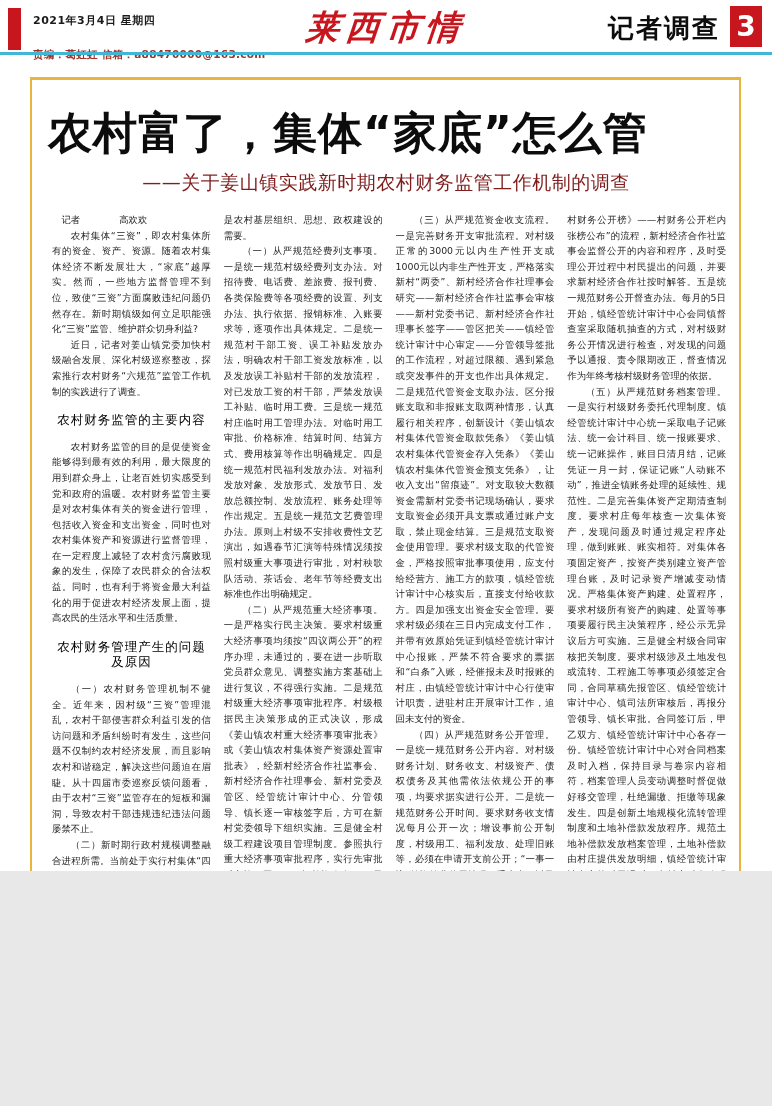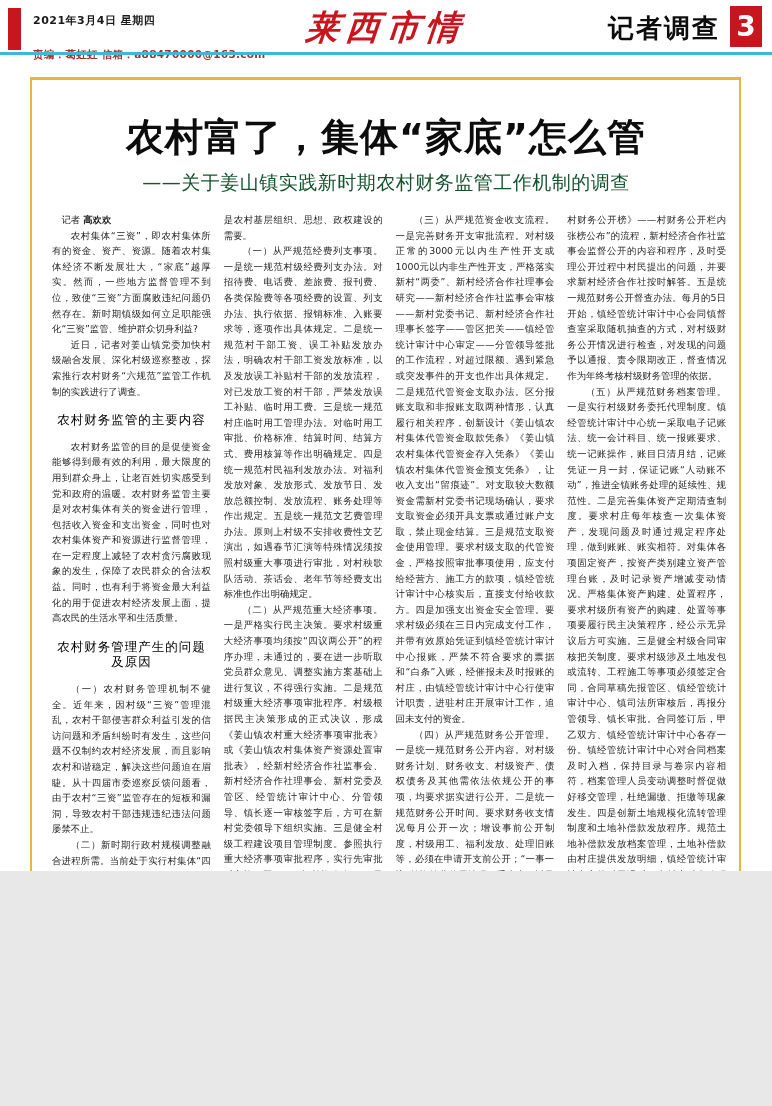--- a/index.html
+++ b/index.html
@@ -16,31 +16,31 @@
   .section-label{position:absolute;right:52px;top:11px;font-size:26px;font-weight:900;
                  color:#0d0d0d;letter-spacing:2px;}
   .page-number{position:absolute;right:10px;top:6px;width:32px;height:41px;background:var(--accent-red);
                color:#ffffff;font-size:28px;font-weight:bold;display:flex;align-items:center;
                justify-content:center;}
   .cyan-rule{position:absolute;left:0;top:52px;width:772px;height:3px;background:var(--cyan-rule);}
   
   .gold-frame{position:absolute;left:30px;top:77px;width:711px;height:1014px;box-sizing:border-box;
               border-top:3px solid var(--gold-rule);border-left:2px solid var(--gold-rule);
               border-right:2px solid var(--gold-rule);border-bottom:8px solid var(--gold-rule);}
-  .title{position:absolute;left:40px;right:40px;top:96px;margin:16px;text-align:center;
-         font-size:38px;font-weight:900;color:#0c0c0c;letter-spacing:1px;white-space:nowrap;}
+  .title{position:absolute;left:40px;right:40px;top:96px;margin:8px;
+         font-size:44px;font-weight:900;color:#0c0c0c;letter-spacing:1px;white-space:nowrap;}
   .subtitle{position:absolute;left:40px;right:40px;top:170px;text-align:center;
-            font-size:19px;color:#14532d;letter-spacing:0.5px;}
+            font-size:19px;color:#7f1d1d;letter-spacing:0.5px;}
   
   .article{position:absolute;left:52px;top:212px;width:674px;height:874px;overflow:hidden;
            column-count:4;column-gap:13px;column-fill:auto;
            font-size:9.4px;line-height:15.6px;color:#1f1f1f;text-align:justify;}
   .article p{margin:0;text-indent:2em;}
   .article p.byline{text-indent:1em;}
-  .byline-name{font-weight:bold;}
+  .byline-name{font-weight:normal;margin-left:36px;}
   .sec-h{font-size:12.5px;font-weight:normal;color:#000000;text-align:center;
          margin:13px 0 11px 0;text-indent:0;break-inside:avoid;letter-spacing:1px;}
 </style>
 </head>
 <body>
 
 <div class="page" style="--accent-red: #c8161e; --editor-red: #a03326; --cyan-rule: #41b7d5; --gold-rule: #e9b53c;">
   <div class="red-bar"></div>
   <div class="header-left">
     <div class="date-line">2021年3月4日 星期四</div>

